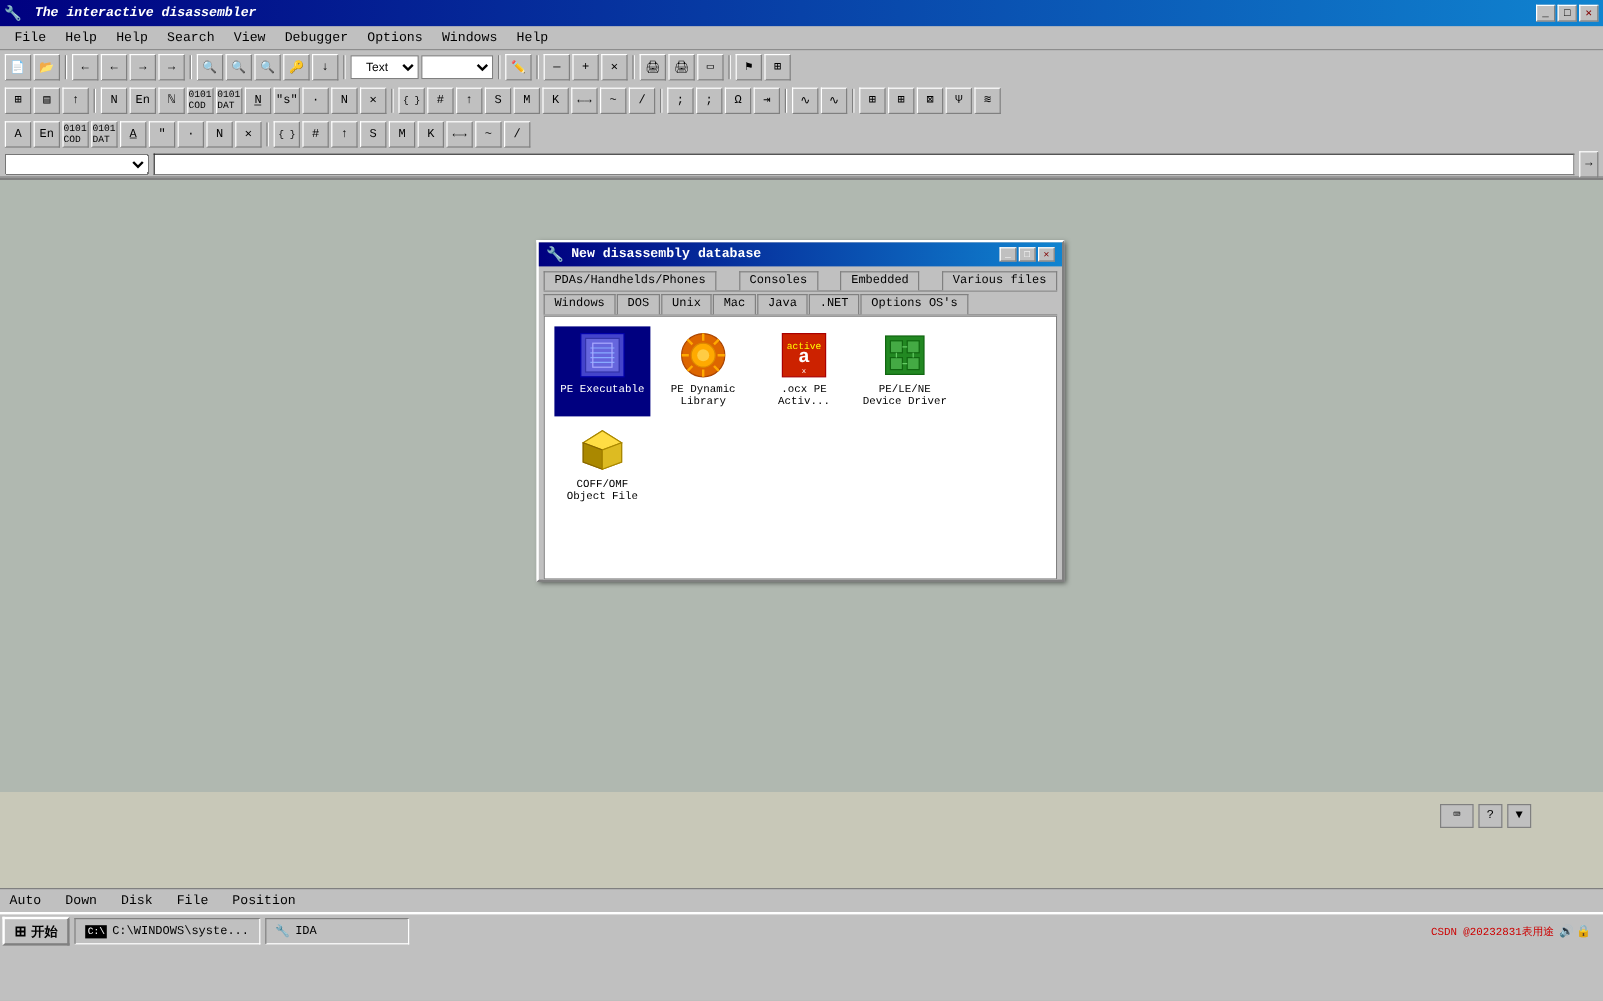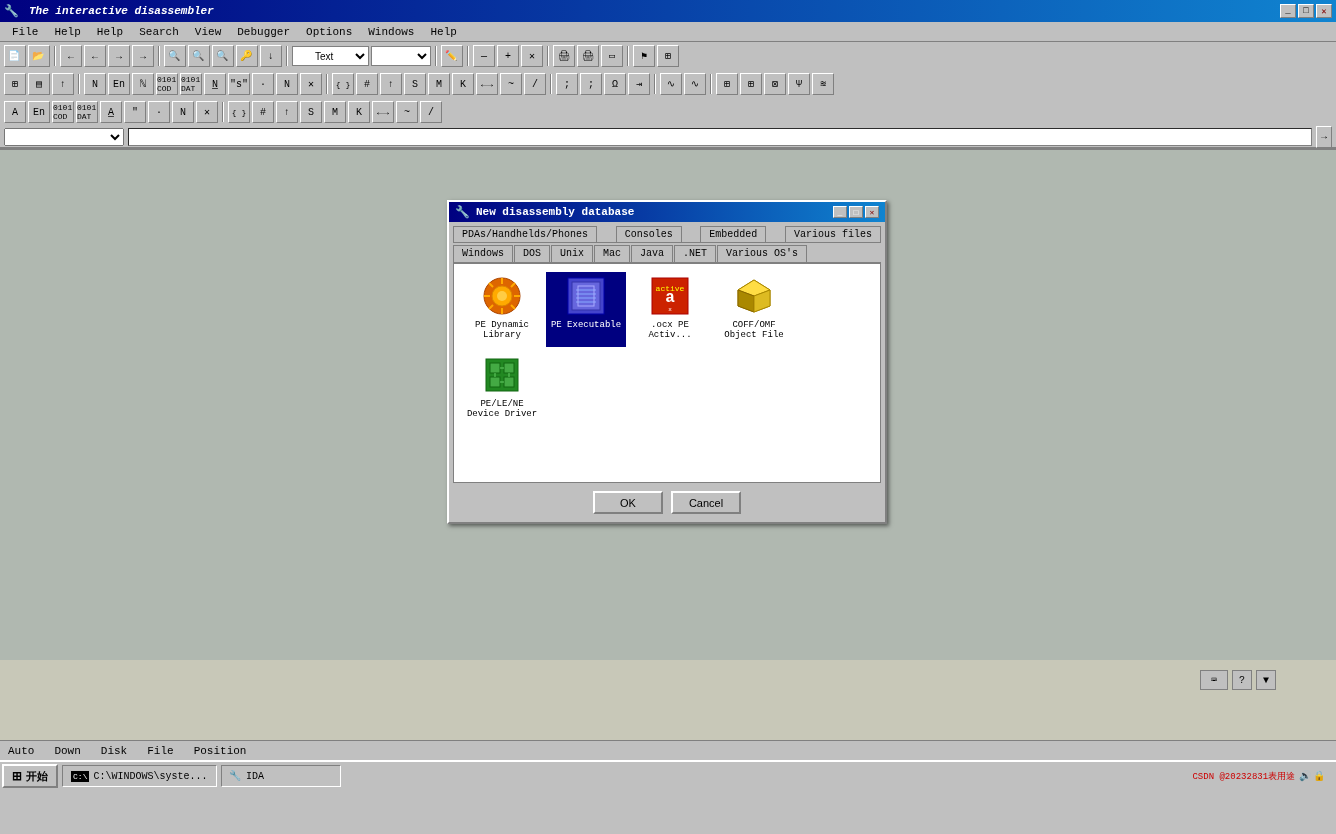--- a/index.html
+++ b/index.html
@@ -93,21 +93,21 @@
       height: 20px;
       border-left: 1px solid #808080;
       border-right: 1px solid #fff;
       margin: 0 2px;
     }
     .tb-dropdown {
       height: 20px;
       background: #fff;
       border: 1px solid #808080;
       font-size: 10px;
-      padding: 0 18px;
+      padding: 0 8px;
     }
 
     
     #address-bar {
       height: 22px;
       background: #c0c0c0;
       display: flex;
       align-items: center;
       padding: 0 4px;
       border-bottom: 1px solid #808080;
@@ -491,24 +491,39 @@
       <div class="dialog-tab">Various files</div>
     </div>
 
     <div id="dialog-tabs-bottom" style="display:flex; margin: 0 4px; gap: 1px; background:#c0c0c0; border-bottom: 1px solid #808080;">
       <div class="dialog-tab active">Windows</div>
       <div class="dialog-tab">DOS</div>
       <div class="dialog-tab">Unix</div>
       <div class="dialog-tab">Mac</div>
       <div class="dialog-tab">Java</div>
       <div class="dialog-tab">.NET</div>
-      <div class="dialog-tab">Various OS's</div>
+      <div class="dialog-tab">Options OS's</div>
     </div>
 
     <div id="dialog-content">
+
+      <div class="file-item selected">
+        <svg class="file-icon" viewBox="0 0 40 40">
+
+          <rect x="2" y="2" width="36" height="36" fill="#4444cc" stroke="#0000aa" stroke-width="1"></rect>
+          <rect x="6" y="6" width="28" height="28" fill="#6666dd" stroke="#3333aa" stroke-width="1"></rect>
+
+          <line x1="10" y1="14" x2="30" y2="14" stroke="#88aaff" stroke-width="1"></line>
+          <line x1="10" y1="18" x2="30" y2="18" stroke="#88aaff" stroke-width="1"></line>
+          <line x1="10" y1="22" x2="30" y2="22" stroke="#88aaff" stroke-width="1"></line>
+          <line x1="10" y1="26" x2="30" y2="26" stroke="#88aaff" stroke-width="1"></line>
+          <rect x="12" y="10" width="16" height="20" fill="none" stroke="#aaaaff" stroke-width="1"></rect>
+        </svg>
+        <span>PE Executable</span>
+      </div>
 
       <div class="file-item">
         <svg class="file-icon" viewBox="0 0 40 40">
 
           <circle cx="20" cy="20" r="18" fill="#dd6600" stroke="#aa4400" stroke-width="1"></circle>
 
           <circle cx="20" cy="20" r="10" fill="#ffaa00" stroke="#dd8800" stroke-width="1"></circle>
           <circle cx="20" cy="20" r="5" fill="#ffcc44"></circle>
 
           <line x1="20" y1="2" x2="20" y2="8" stroke="#ffaa00" stroke-width="2"></line>
@@ -516,81 +531,62 @@
           <line x1="2" y1="20" x2="8" y2="20" stroke="#ffaa00" stroke-width="2"></line>
           <line x1="32" y1="20" x2="38" y2="20" stroke="#ffaa00" stroke-width="2"></line>
           <line x1="7" y1="7" x2="11" y2="11" stroke="#ffaa00" stroke-width="2"></line>
           <line x1="29" y1="29" x2="33" y2="33" stroke="#ffaa00" stroke-width="2"></line>
           <line x1="33" y1="7" x2="29" y2="11" stroke="#ffaa00" stroke-width="2"></line>
           <line x1="7" y1="33" x2="11" y2="29" stroke="#ffaa00" stroke-width="2"></line>
         </svg>
         <span>PE Dynamic Library</span>
       </div>
 
-      <div class="file-item selected">
-        <svg class="file-icon" viewBox="0 0 40 40">
-
-          <rect x="2" y="2" width="36" height="36" fill="#4444cc" stroke="#0000aa" stroke-width="1"></rect>
-          <rect x="6" y="6" width="28" height="28" fill="#6666dd" stroke="#3333aa" stroke-width="1"></rect>
-
-          <line x1="10" y1="14" x2="30" y2="14" stroke="#88aaff" stroke-width="1"></line>
-          <line x1="10" y1="18" x2="30" y2="18" stroke="#88aaff" stroke-width="1"></line>
-          <line x1="10" y1="22" x2="30" y2="22" stroke="#88aaff" stroke-width="1"></line>
-          <line x1="10" y1="26" x2="30" y2="26" stroke="#88aaff" stroke-width="1"></line>
-          <rect x="12" y="10" width="16" height="20" fill="none" stroke="#aaaaff" stroke-width="1"></rect>
-        </svg>
-        <span>PE Executable</span>
-      </div>
-
       <div class="file-item">
         <svg class="file-icon" viewBox="0 0 40 40">
 
           <rect x="2" y="2" width="36" height="36" fill="#cc2200" stroke="#aa0000" stroke-width="1"></rect>
           <text x="20" y="26" font-size="16" text-anchor="middle" fill="white" font-weight="bold">a</text>
           <text x="20" y="15" font-size="8" text-anchor="middle" fill="yellow">active</text>
           <text x="20" y="35" font-size="6" text-anchor="middle" fill="white">x</text>
         </svg>
         <span>.ocx PE Activ...</span>
       </div>
 
       <div class="file-item">
         <svg class="file-icon" viewBox="0 0 40 40">
 
+          <rect x="4" y="4" width="32" height="32" fill="#228822" stroke="#116611" stroke-width="1"></rect>
+
+          <rect x="8" y="8" width="10" height="10" fill="#44aa44" stroke="#116611"></rect>
+          <rect x="22" y="8" width="10" height="10" fill="#44aa44" stroke="#116611"></rect>
+          <rect x="8" y="22" width="10" height="10" fill="#44aa44" stroke="#116611"></rect>
+          <rect x="22" y="22" width="10" height="10" fill="#44aa44" stroke="#116611"></rect>
+
+          <line x1="18" y1="13" x2="22" y2="13" stroke="#66cc66" stroke-width="1"></line>
+          <line x1="13" y1="18" x2="13" y2="22" stroke="#66cc66" stroke-width="1"></line>
+          <line x1="27" y1="18" x2="27" y2="22" stroke="#66cc66" stroke-width="1"></line>
+          <line x1="18" y1="27" x2="22" y2="27" stroke="#66cc66" stroke-width="1"></line>
+        </svg>
+        <span>PE/LE/NE Device Driver</span>
+      </div>
+
+      <div class="file-item">
+        <svg class="file-icon" viewBox="0 0 40 40">
+
           <polygon points="20,4 36,14 36,30 20,36 4,30 4,14" fill="#ccaa00" stroke="#aa8800" stroke-width="1"></polygon>
           <polygon points="20,4 36,14 20,20 4,14" fill="#ffdd44" stroke="#aa8800" stroke-width="1"></polygon>
           <polygon points="4,14 20,20 20,36 4,30" fill="#aa8800" stroke="#886600" stroke-width="1"></polygon>
           <polygon points="36,14 20,20 20,36 36,30" fill="#ddbb22" stroke="#aa8800" stroke-width="1"></polygon>
         </svg>
         <span>COFF/OMF Object File</span>
       </div>
 
-      <div class="file-item">
-        <svg class="file-icon" viewBox="0 0 40 40">
-
-          <rect x="4" y="4" width="32" height="32" fill="#228822" stroke="#116611" stroke-width="1"></rect>
-
-          <rect x="8" y="8" width="10" height="10" fill="#44aa44" stroke="#116611"></rect>
-          <rect x="22" y="8" width="10" height="10" fill="#44aa44" stroke="#116611"></rect>
-          <rect x="8" y="22" width="10" height="10" fill="#44aa44" stroke="#116611"></rect>
-          <rect x="22" y="22" width="10" height="10" fill="#44aa44" stroke="#116611"></rect>
-
-          <line x1="18" y1="13" x2="22" y2="13" stroke="#66cc66" stroke-width="1"></line>
-          <line x1="13" y1="18" x2="13" y2="22" stroke="#66cc66" stroke-width="1"></line>
-          <line x1="27" y1="18" x2="27" y2="22" stroke="#66cc66" stroke-width="1"></line>
-          <line x1="18" y1="27" x2="22" y2="27" stroke="#66cc66" stroke-width="1"></line>
-        </svg>
-        <span>PE/LE/NE Device Driver</span>
-      </div>
-
     </div>
 
-    <div id="dialog-buttons">
-      <button class="action-btn">OK</button>
-      <button class="action-btn">Cancel</button>
-    </div>
   </div>
 </div>
 
 <div id="bottom-area">
 
   <div style="position:absolute; top:10px; right:60px; display:flex; gap:4px; align-items:center;">
     <div style="width:28px; height:20px; background:#c0c0c0; border:1px solid #808080; display:flex; align-items:center; justify-content:center; font-size:10px;">⌨</div>
     <div style="width:20px; height:20px; background:#c0c0c0; border:1px solid #808080; display:flex; align-items:center; justify-content:center; font-size:10px;">?</div>
     <div style="width:20px; height:20px; background:#c0c0c0; border:1px solid #808080; display:flex; align-items:center; justify-content:center; font-size:10px;">▼</div>
   </div>

